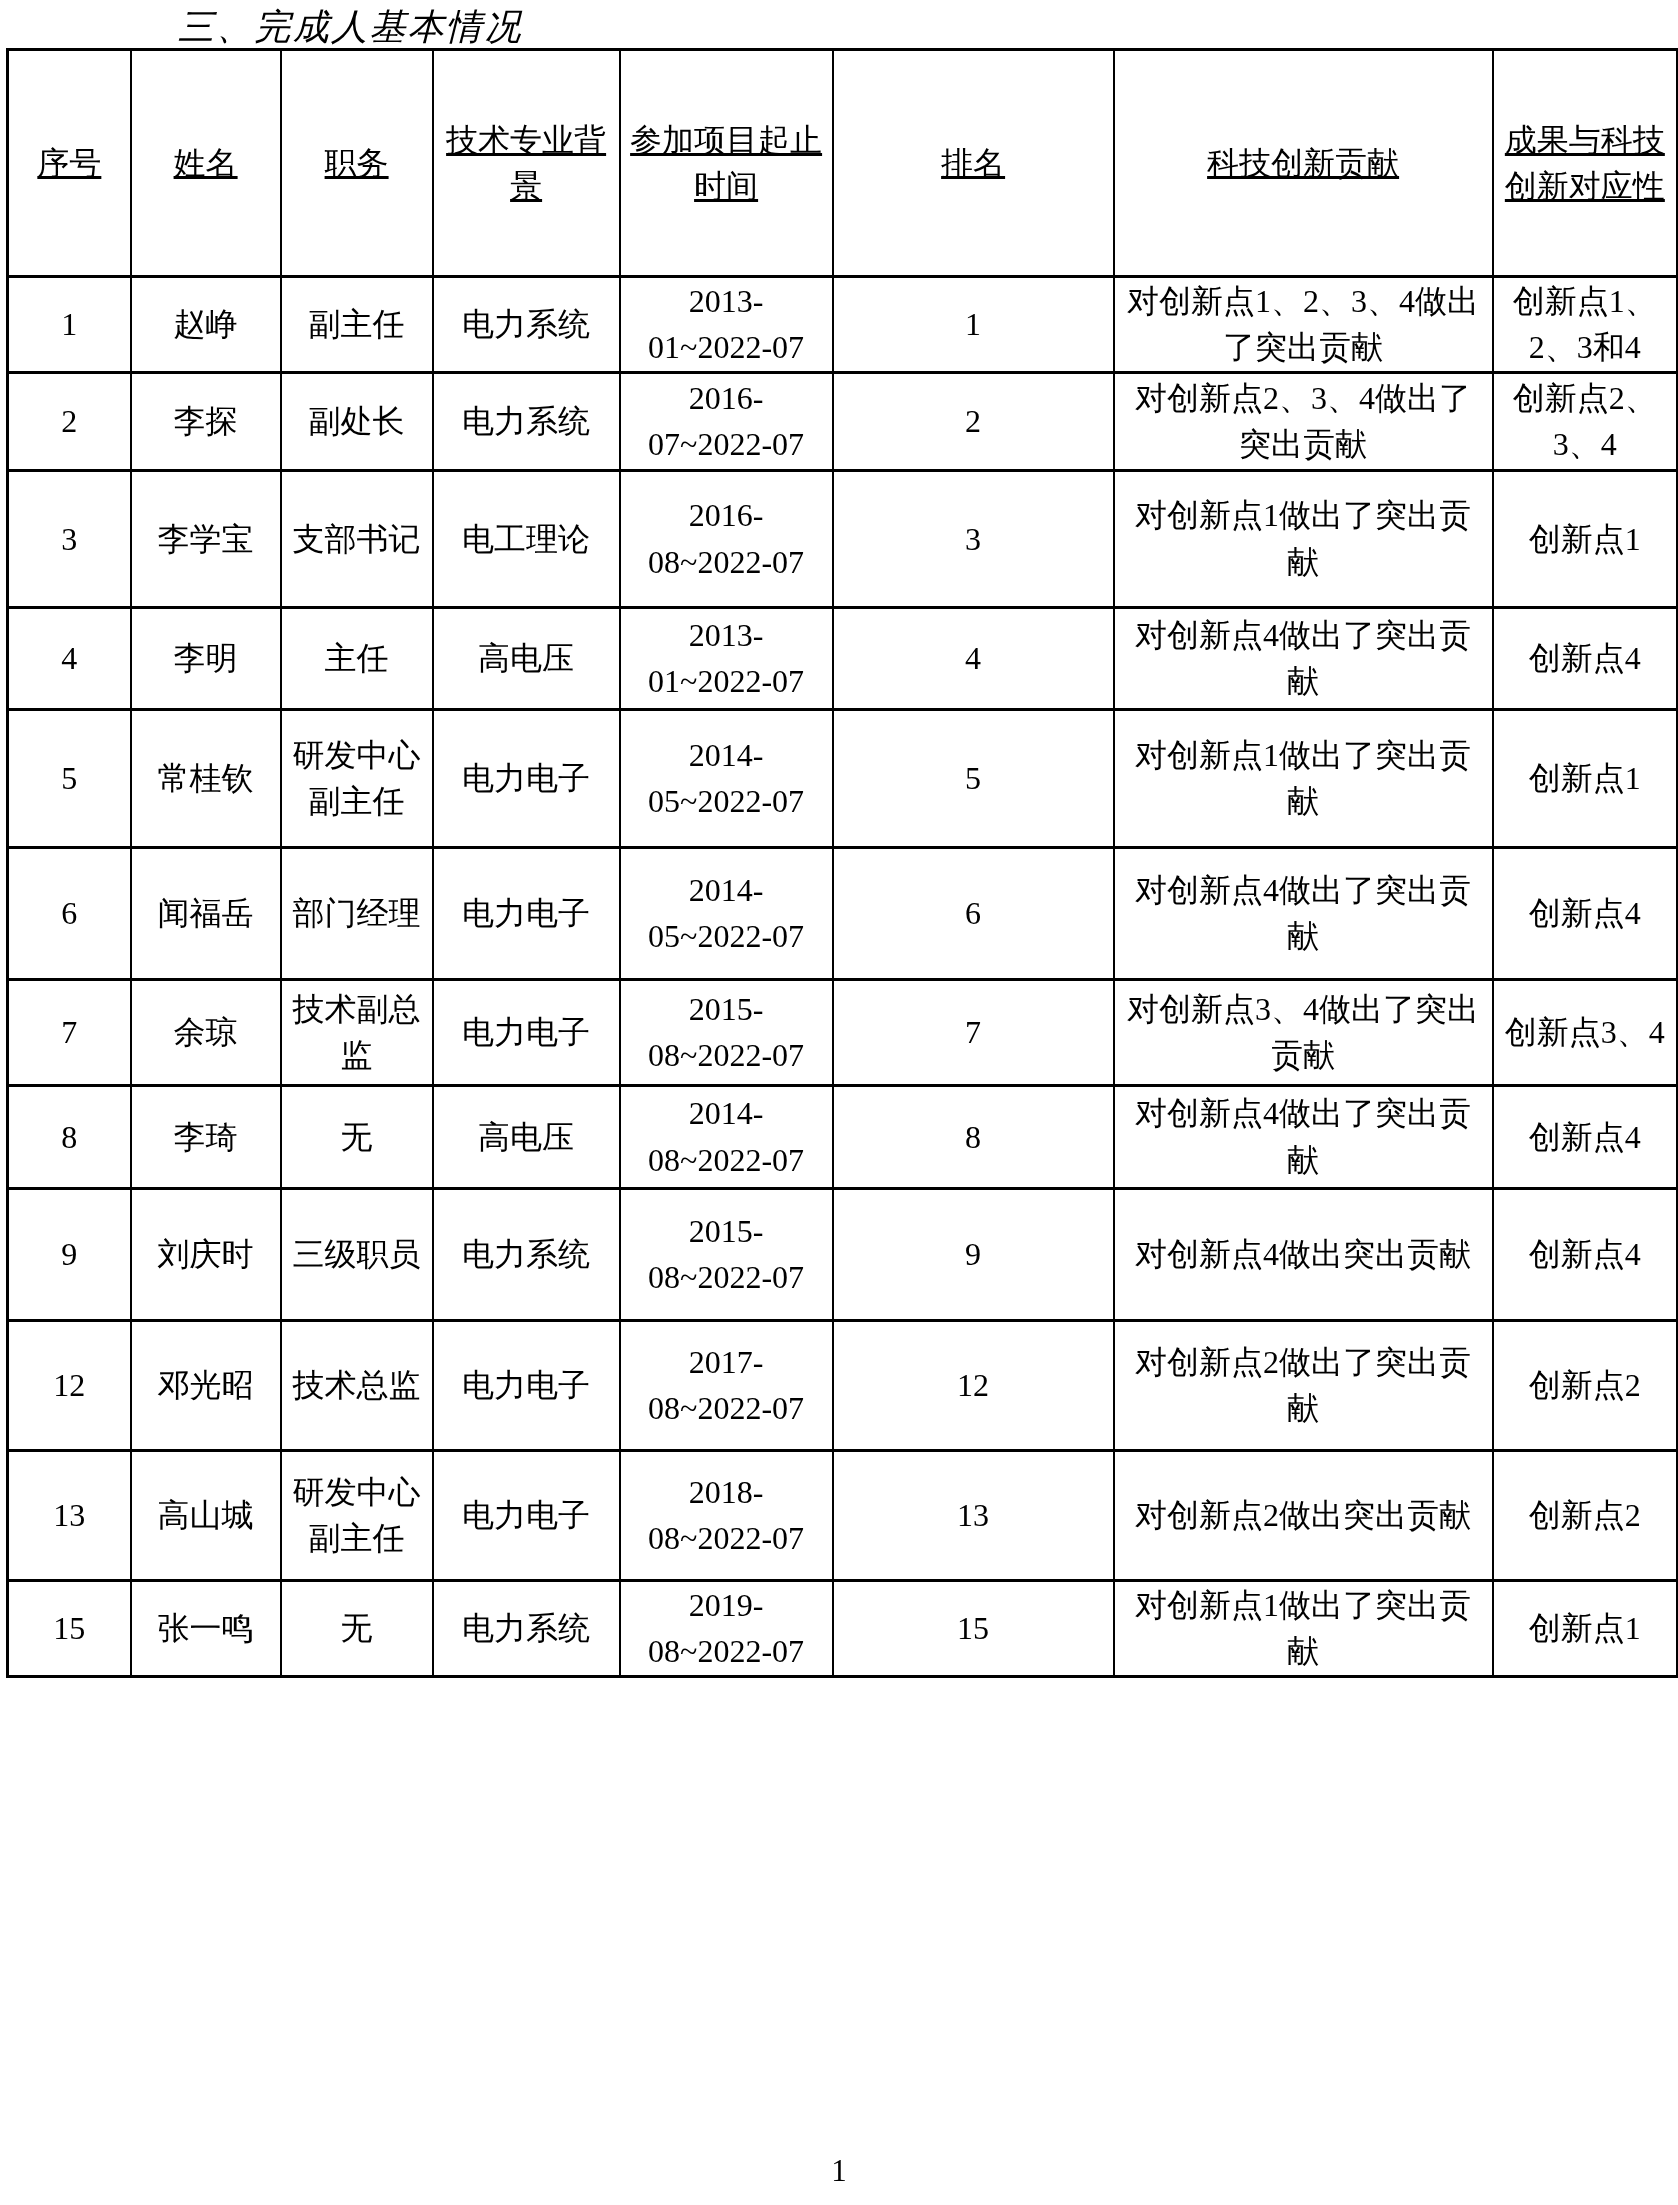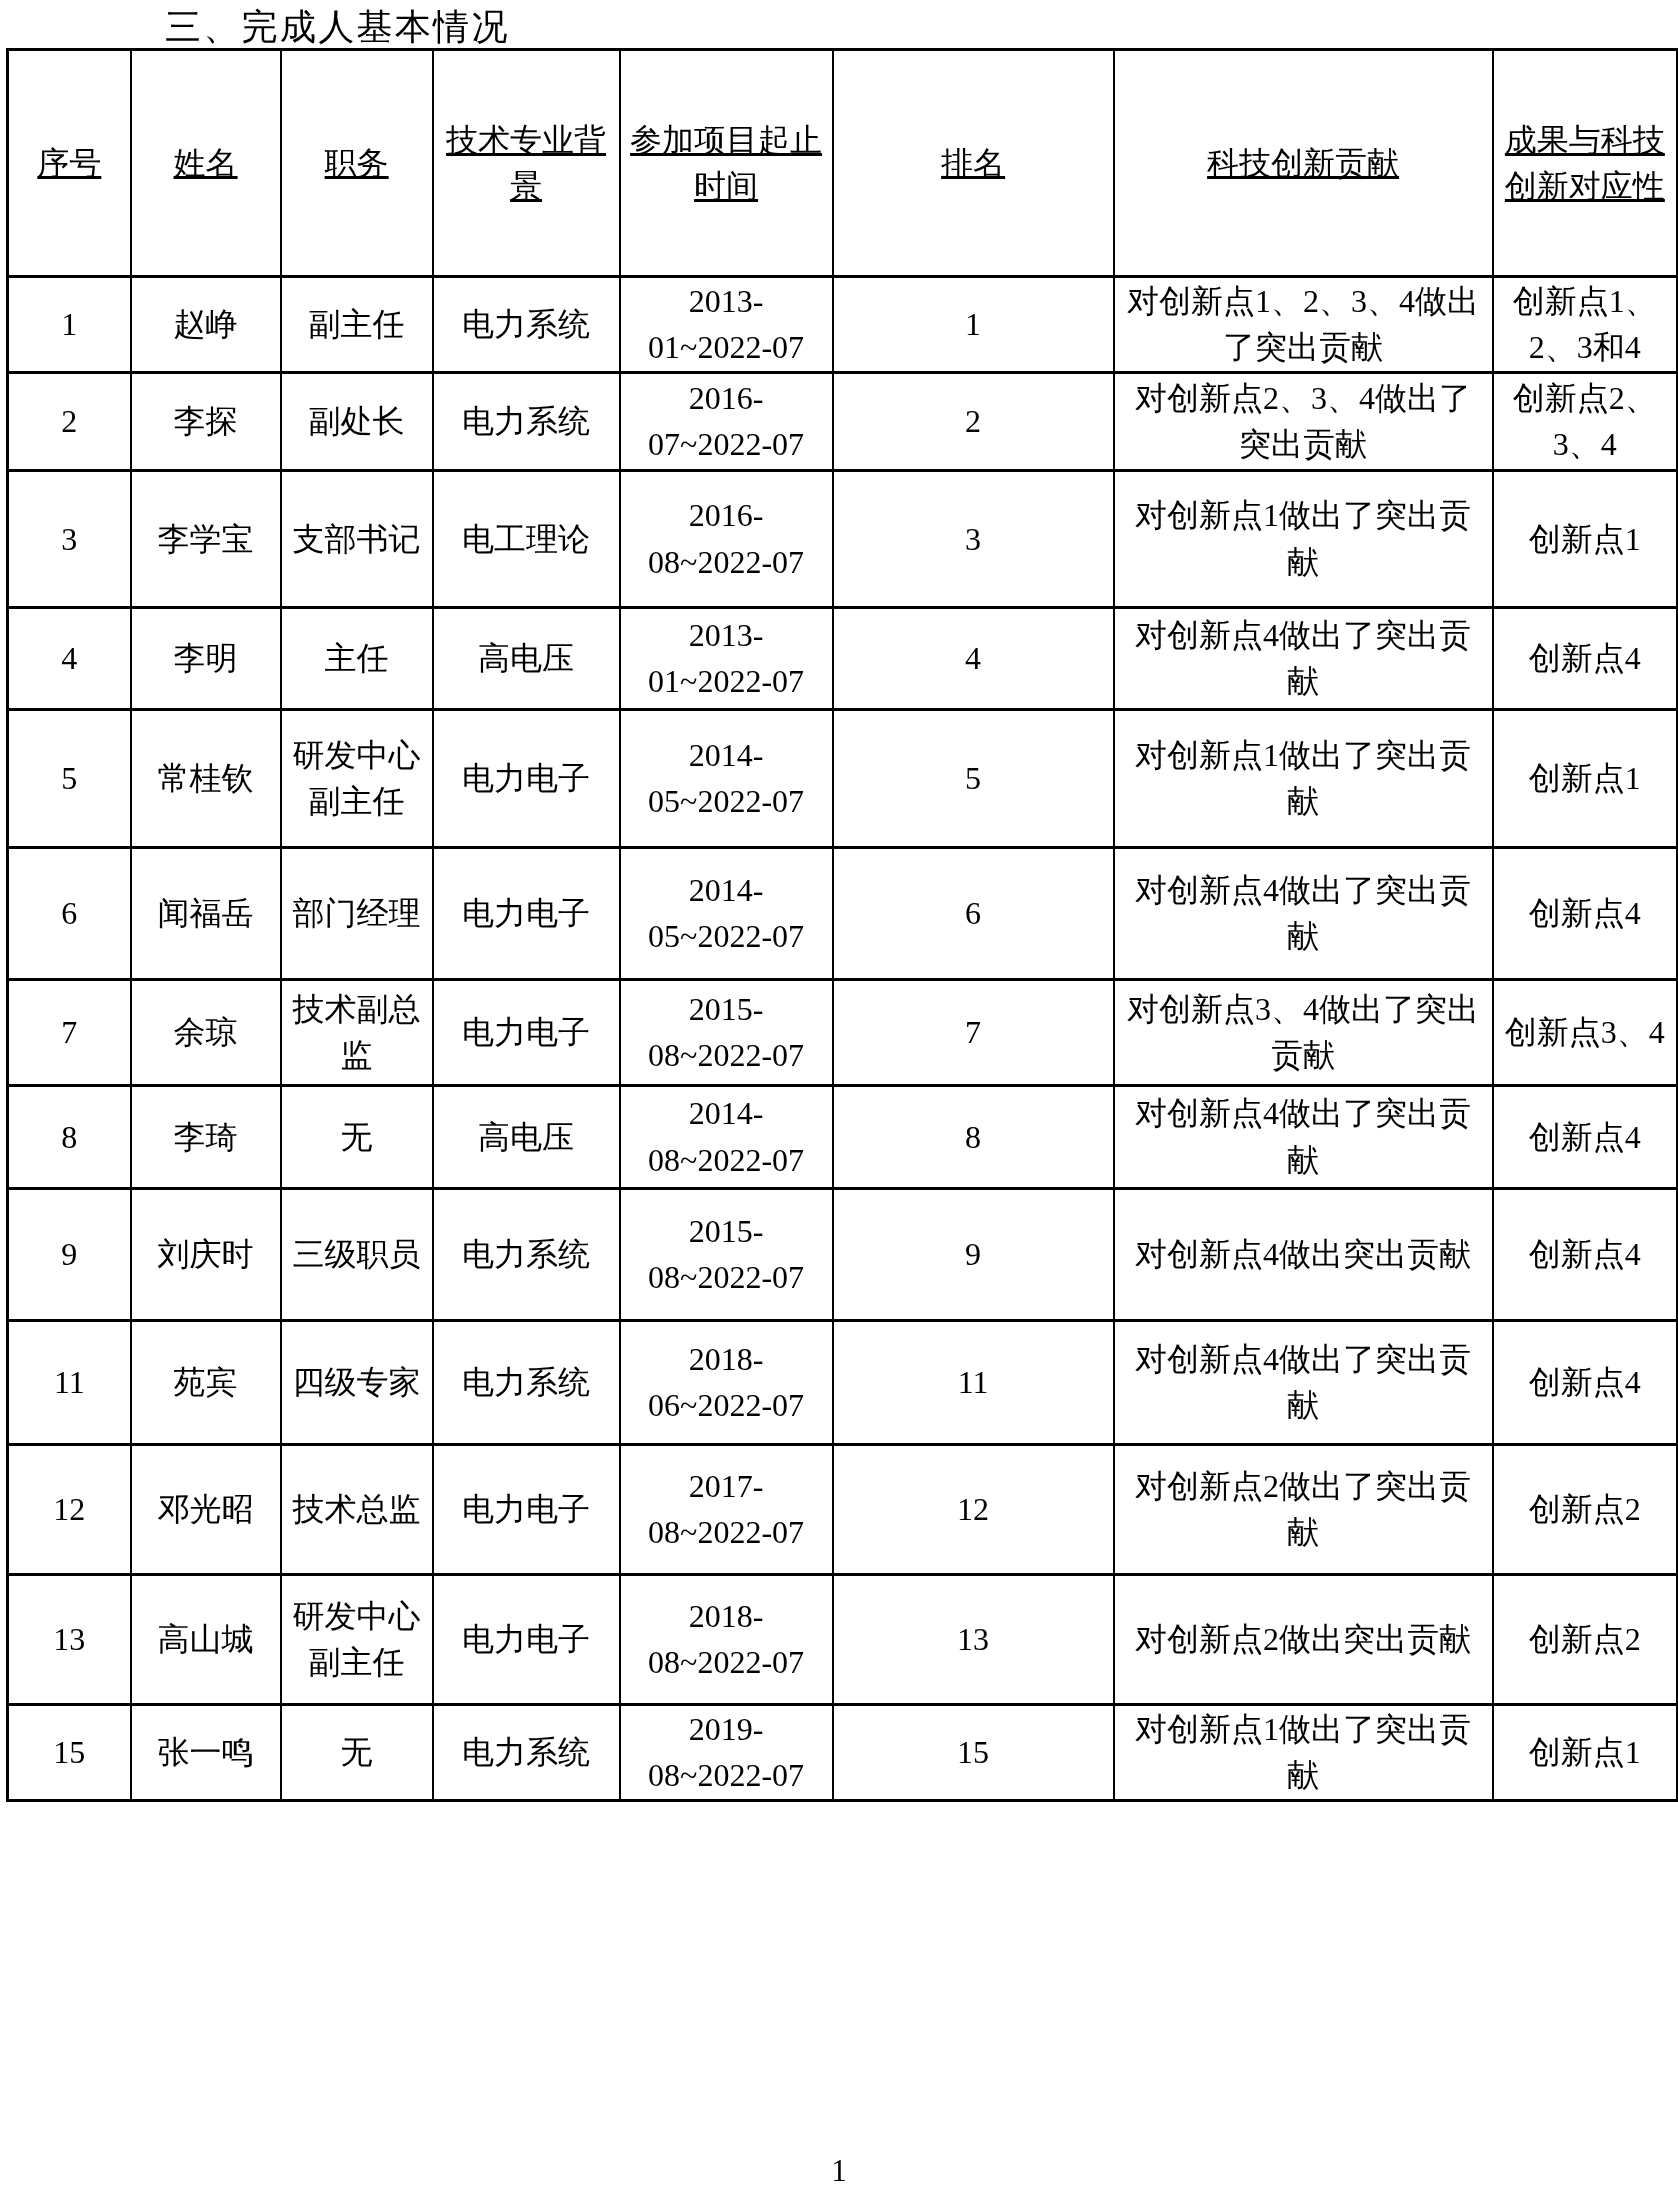--- a/index.html
+++ b/index.html
@@ -11,25 +11,26 @@
   }
   .page {
     position: relative;
     width: 1678px;
     height: 2205px;
     background: #ffffff;
     overflow: hidden;
   }
   .doc-title {
     position: absolute;
-    left: 165px;
+    left: 178px;
     top: 3.1px;
     font-size: 36px;
     letter-spacing: 2.3px;
     white-space: nowrap;
+    font-style: italic;
   }
   table.completers {
     position: absolute;
     left: 6.1px;
     top: 48px;
     width: 1668px;
     border-collapse: collapse;
     table-layout: fixed;
   }
   table.completers td, table.completers th {
@@ -186,31 +187,20 @@
         <td>9</td>
         <td>刘庆时</td>
         <td class="pos">三级职员</td>
         <td class="bg">电力系统</td>
         <td class="period">2015-
 08~2022-07</td>
         <td>9</td>
         <td class="contrib">对创新点4做出突出贡献</td>
         <td class="corr">创新点4</td>
       </tr>
-      <tr style="height:124px">
-        <td>11</td>
-        <td>苑宾</td>
-        <td class="pos">四级专家</td>
-        <td class="bg">电力系统</td>
-        <td class="period">2018-
-06~2022-07</td>
-        <td>11</td>
-        <td class="contrib">对创新点4做出了突出贡献</td>
-        <td class="corr">创新点4</td>
-      </tr>
       <tr style="height:130px">
         <td>12</td>
         <td>邓光昭</td>
         <td class="pos">技术总监</td>
         <td class="bg">电力电子</td>
         <td class="period">2017-
 08~2022-07</td>
         <td>12</td>
         <td class="contrib">对创新点2做出了突出贡献</td>
         <td class="corr">创新点2</td>

